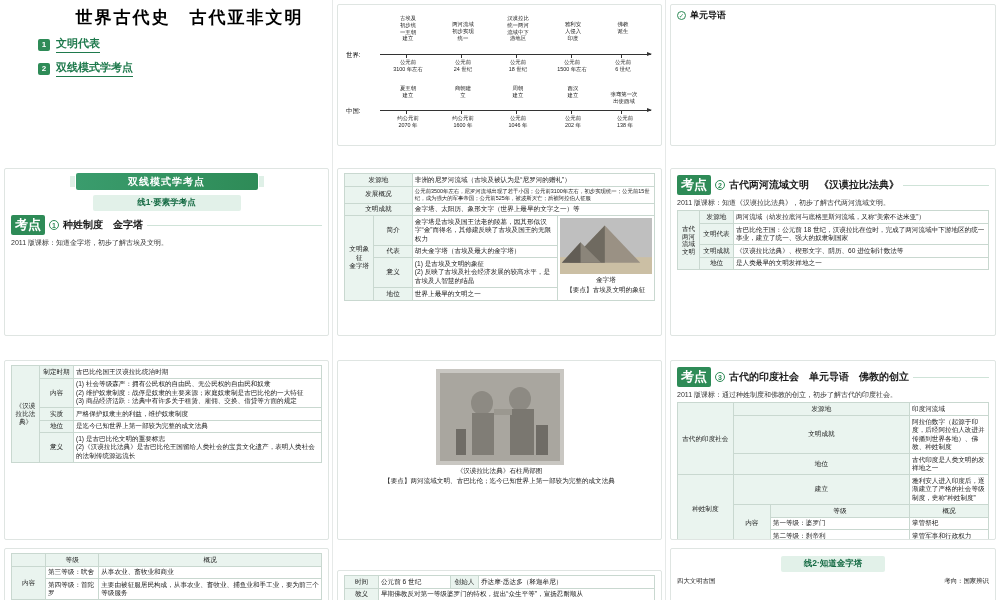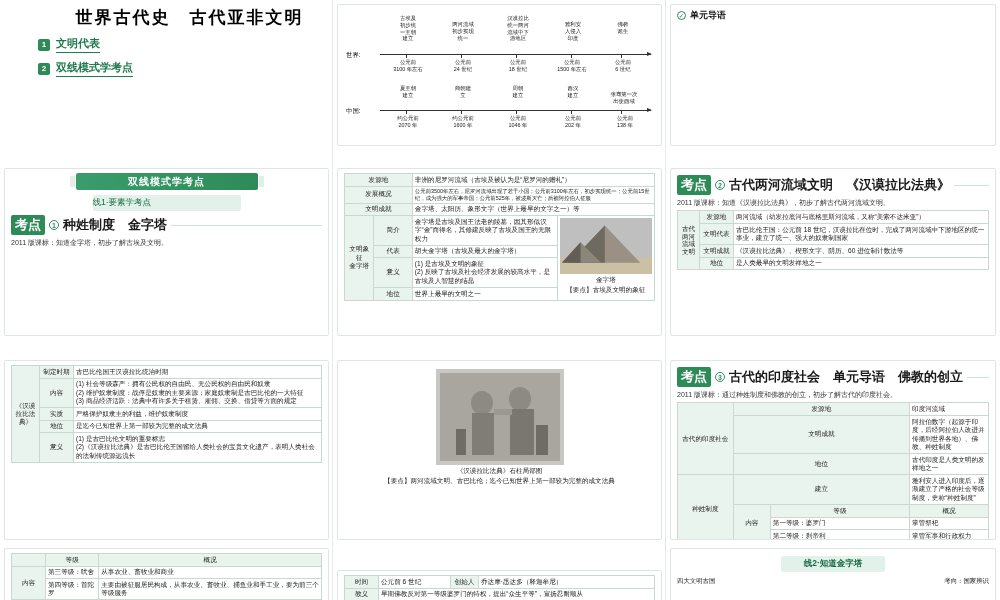--- a/index.html
+++ b/index.html
@@ -54,41 +54,41 @@
     letter-spacing:1px;
   }
   .banner:before, .banner:after{
     content:""; position:absolute; top:3px; width:5px; height:11px;
     background:#dff0e7;
   }
   .banner:before { left:-6px; }
   .banner:after { right:-6px; }
 
   .subbar {
-    margin:3px auto 4px; width:148px; text-align:left;
-    background:#e2f1e9; color:#166b44; font-weight:normal; font-size:8.5px;
+    margin:3px auto 4px; width:148px; text-align:center;
+    background:#e2f1e9; color:#166b44; font-weight:bold; font-size:8.5px;
     padding:2px 0; border-radius:2px;
   }
   .subbar2 {
     margin:3px auto 4px; width:104px; text-align:center;
     background:#e2f1e9; color:#166b44; font-weight:bold; font-size:8.5px;
     padding:2px 0; border-radius:2px;
   }
 
   .kaodian { display:flex; align-items:center; gap:4px; margin:2px 0 3px; }
   .kd-tag {
     background:#2e8b57; color:#fff; font-weight:bold; font-size:13px;
     padding:1px 4px; border-radius:2px;
   }
   .kd-num {
     width:10px; height:10px; border-radius:50%; background:#fff;
     border:1px solid #2e8b57; color:#2e8b57; font-size:7px; font-weight:bold;
     display:inline-flex; align-items:center; justify-content:center;
   }
-  .kd-text { font-weight:bold; font-size:13px;text-align:right; }
+  .kd-text { font-weight:bold; font-size:10px;text-align:right; }
   .kd-line { flex:1; height:1px; background:#cfe3d8; }
 
   .kebiao { font-size:7px; color:#333; margin:2px 0 3px; line-height:1.35; }
 
   table.t { border-collapse:collapse; width:100%; font-size:6.6px; line-height:1.3; }
   table.t td, table.t th {
     border:1px solid #c9d8d0; padding:1.5px 2px; vertical-align:middle;
   }
   table.t td.lbl { background:#eaf4ef; text-align:center; width:46px; font-weight:normal; }
   table.t td.lbl2 { background:#eaf4ef; text-align:center; width:34px; }

